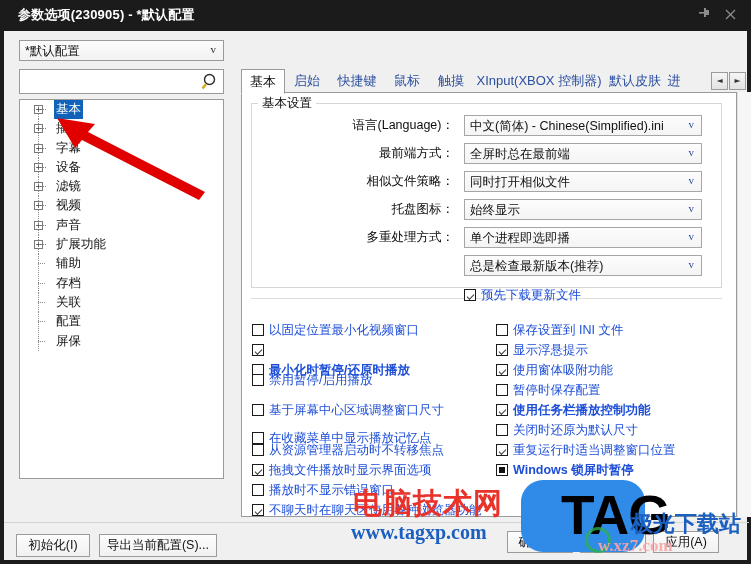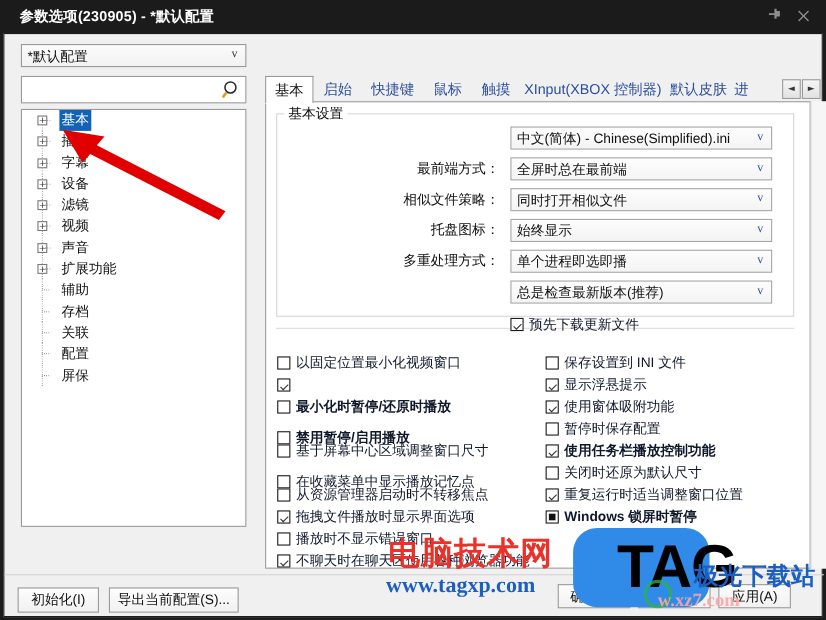--- a/index.html
+++ b/index.html
@@ -207,21 +207,21 @@
     white-space: nowrap; overflow: hidden;
   }
   .fcombo .arrow {
     position: absolute; right: 7px; top: 2px; font-size: 11px;
     color: #2b4f9e; font-family: "Liberation Serif", serif;
   }
 
   
   .cb {
     position: absolute; height: 19px;
-    font-size: 12.5px; color: #0f172a;
+    font-size: 12.5px; color: #1d4ed8;
     white-space: nowrap;
     padding-left: 17px;
     line-height: 18px;
     cursor: default;
   }
   .cb .box {
     position: absolute; left: 0; top: 3px;
     width: 12px; height: 12px;
     border: 1px solid #1b1b1b;
     background: #ffffff;
@@ -368,20 +368,21 @@
   </div>
 
   <div id="tabpage">
 
     <div id="groupbox">
       <div id="groupbox-title">基本设置</div>
     </div>
 
     <div id="cb-divider"></div>
   <div class="frow" style="top: 22px;">
+        <div class="flabel">语言(Language)：</div>
         <div class="fcombo"><span>中文(简体) - Chinese(Simplified).ini</span><span class="arrow">v</span></div>
       </div>
       <div class="frow" style="top: 50px;">
         <div class="flabel">最前端方式：</div>
         <div class="fcombo"><span>全屏时总在最前端</span><span class="arrow">v</span></div>
       </div>
       <div class="frow" style="top: 78px;">
         <div class="flabel">相似文件策略：</div>
         <div class="fcombo"><span>同时打开相似文件</span><span class="arrow">v</span></div>
       </div>
@@ -393,21 +394,21 @@
         <div class="flabel">多重处理方式：</div>
         <div class="fcombo"><span>单个进程即选即播</span><span class="arrow">v</span></div>
       </div>
       <div class="frow" style="top: 162px;">
         <div class="fcombo"><span>总是检查最新版本(推荐)</span><span class="arrow">v</span></div>
       </div>
       <div class="cb checked" style="left: 222px; top: 193px;"><span class="box"></span><span>预先下载更新文件</span></div>
       <div class="cb" style="left: 10px; top: 228px;"><span class="box"></span><span>以固定位置最小化视频窗口</span></div>
       <div class="cb checked" style="left: 10px; top: 248px;"><span class="box"></span></div>
       <div class="cb bold" style="left: 10px; top: 268px;"><span class="box"></span><span>最小化时暂停/还原时播放</span></div>
-      <div class="cb" style="left: 10px; top: 296px; font-weight: bold;"><span class="box"></span><span>禁用暂停/启用播放</span></div>
+      <div class="cb" style="left: 10px; top: 278px;"><span class="box"></span><span>禁用暂停/启用播放</span></div>
       <div class="cb" style="left: 10px; top: 308px;"><span class="box"></span><span>基于屏幕中心区域调整窗口尺寸</span></div>
       <div class="cb" style="left: 10px; top: 336px;"><span class="box"></span><span>在收藏菜单中显示播放记忆点</span></div>
       <div class="cb" style="left: 10px; top: 348px;"><span class="box"></span><span>从资源管理器启动时不转移焦点</span></div>
       <div class="cb checked" style="left: 10px; top: 368px;"><span class="box"></span><span>拖拽文件播放时显示界面选项</span></div>
       <div class="cb" style="left: 10px; top: 388px;"><span class="box"></span><span>播放时不显示错误窗口</span></div>
       <div class="cb checked" style="left: 10px; top: 408px;"><span class="box"></span><span>不聊天时在聊天区使用各种浏览器功能</span></div>
       <div class="cb" style="left: 254px; top: 228px;"><span class="box"></span><span>保存设置到 INI 文件</span></div>
       <div class="cb checked" style="left: 254px; top: 248px;"><span class="box"></span><span>显示浮悬提示</span></div>
       <div class="cb checked" style="left: 254px; top: 268px;"><span class="box"></span><span>使用窗体吸附功能</span></div>
       <div class="cb" style="left: 254px; top: 288px;"><span class="box"></span><span>暂停时保存配置</span></div>

